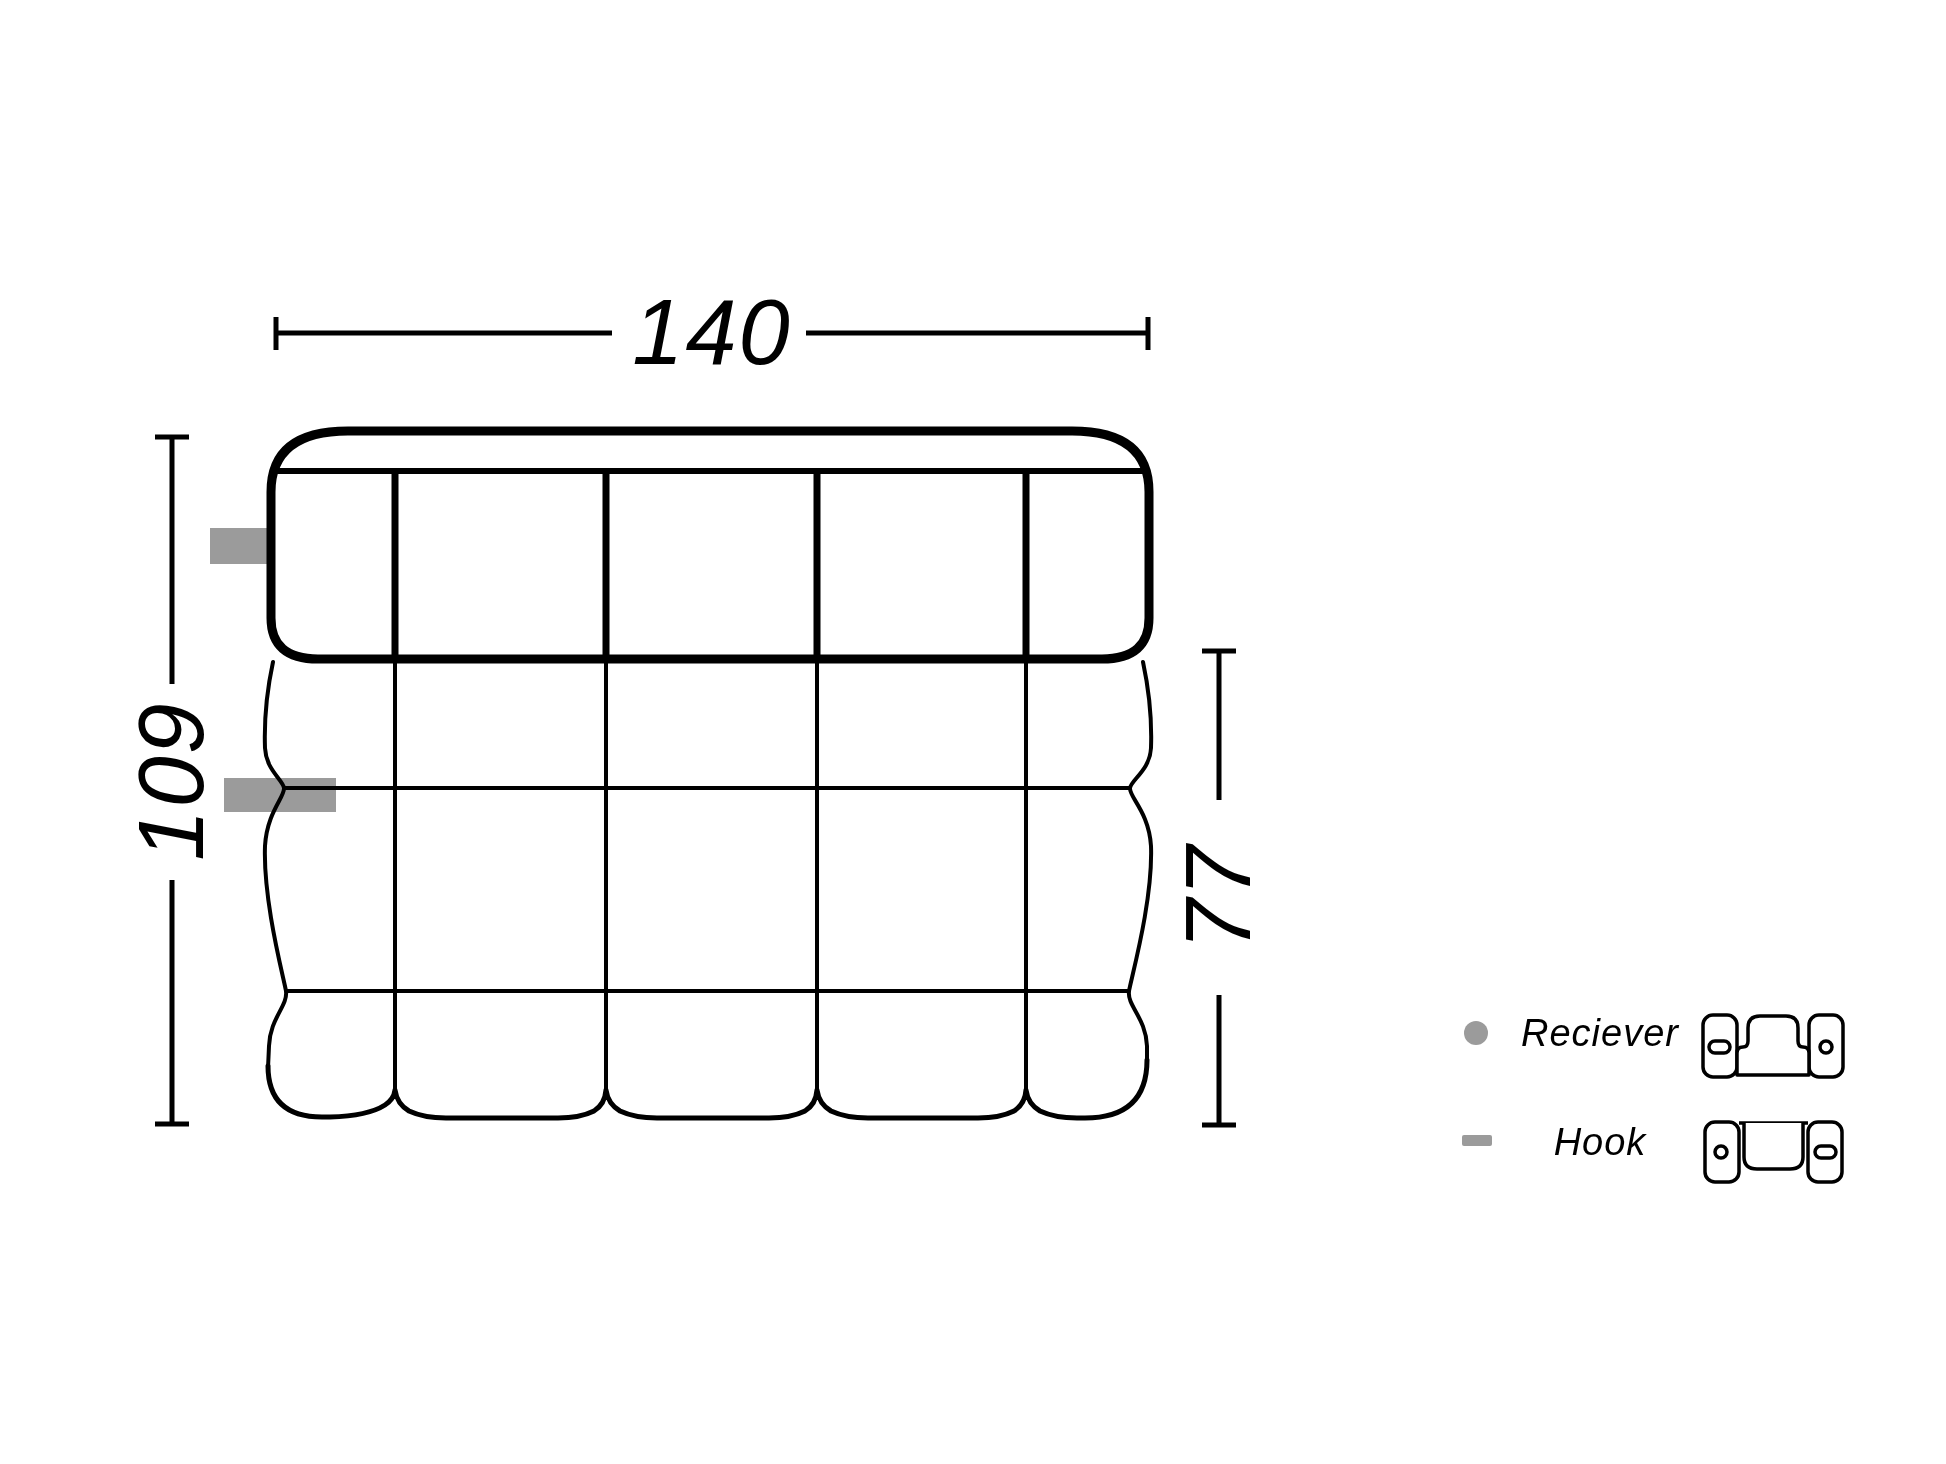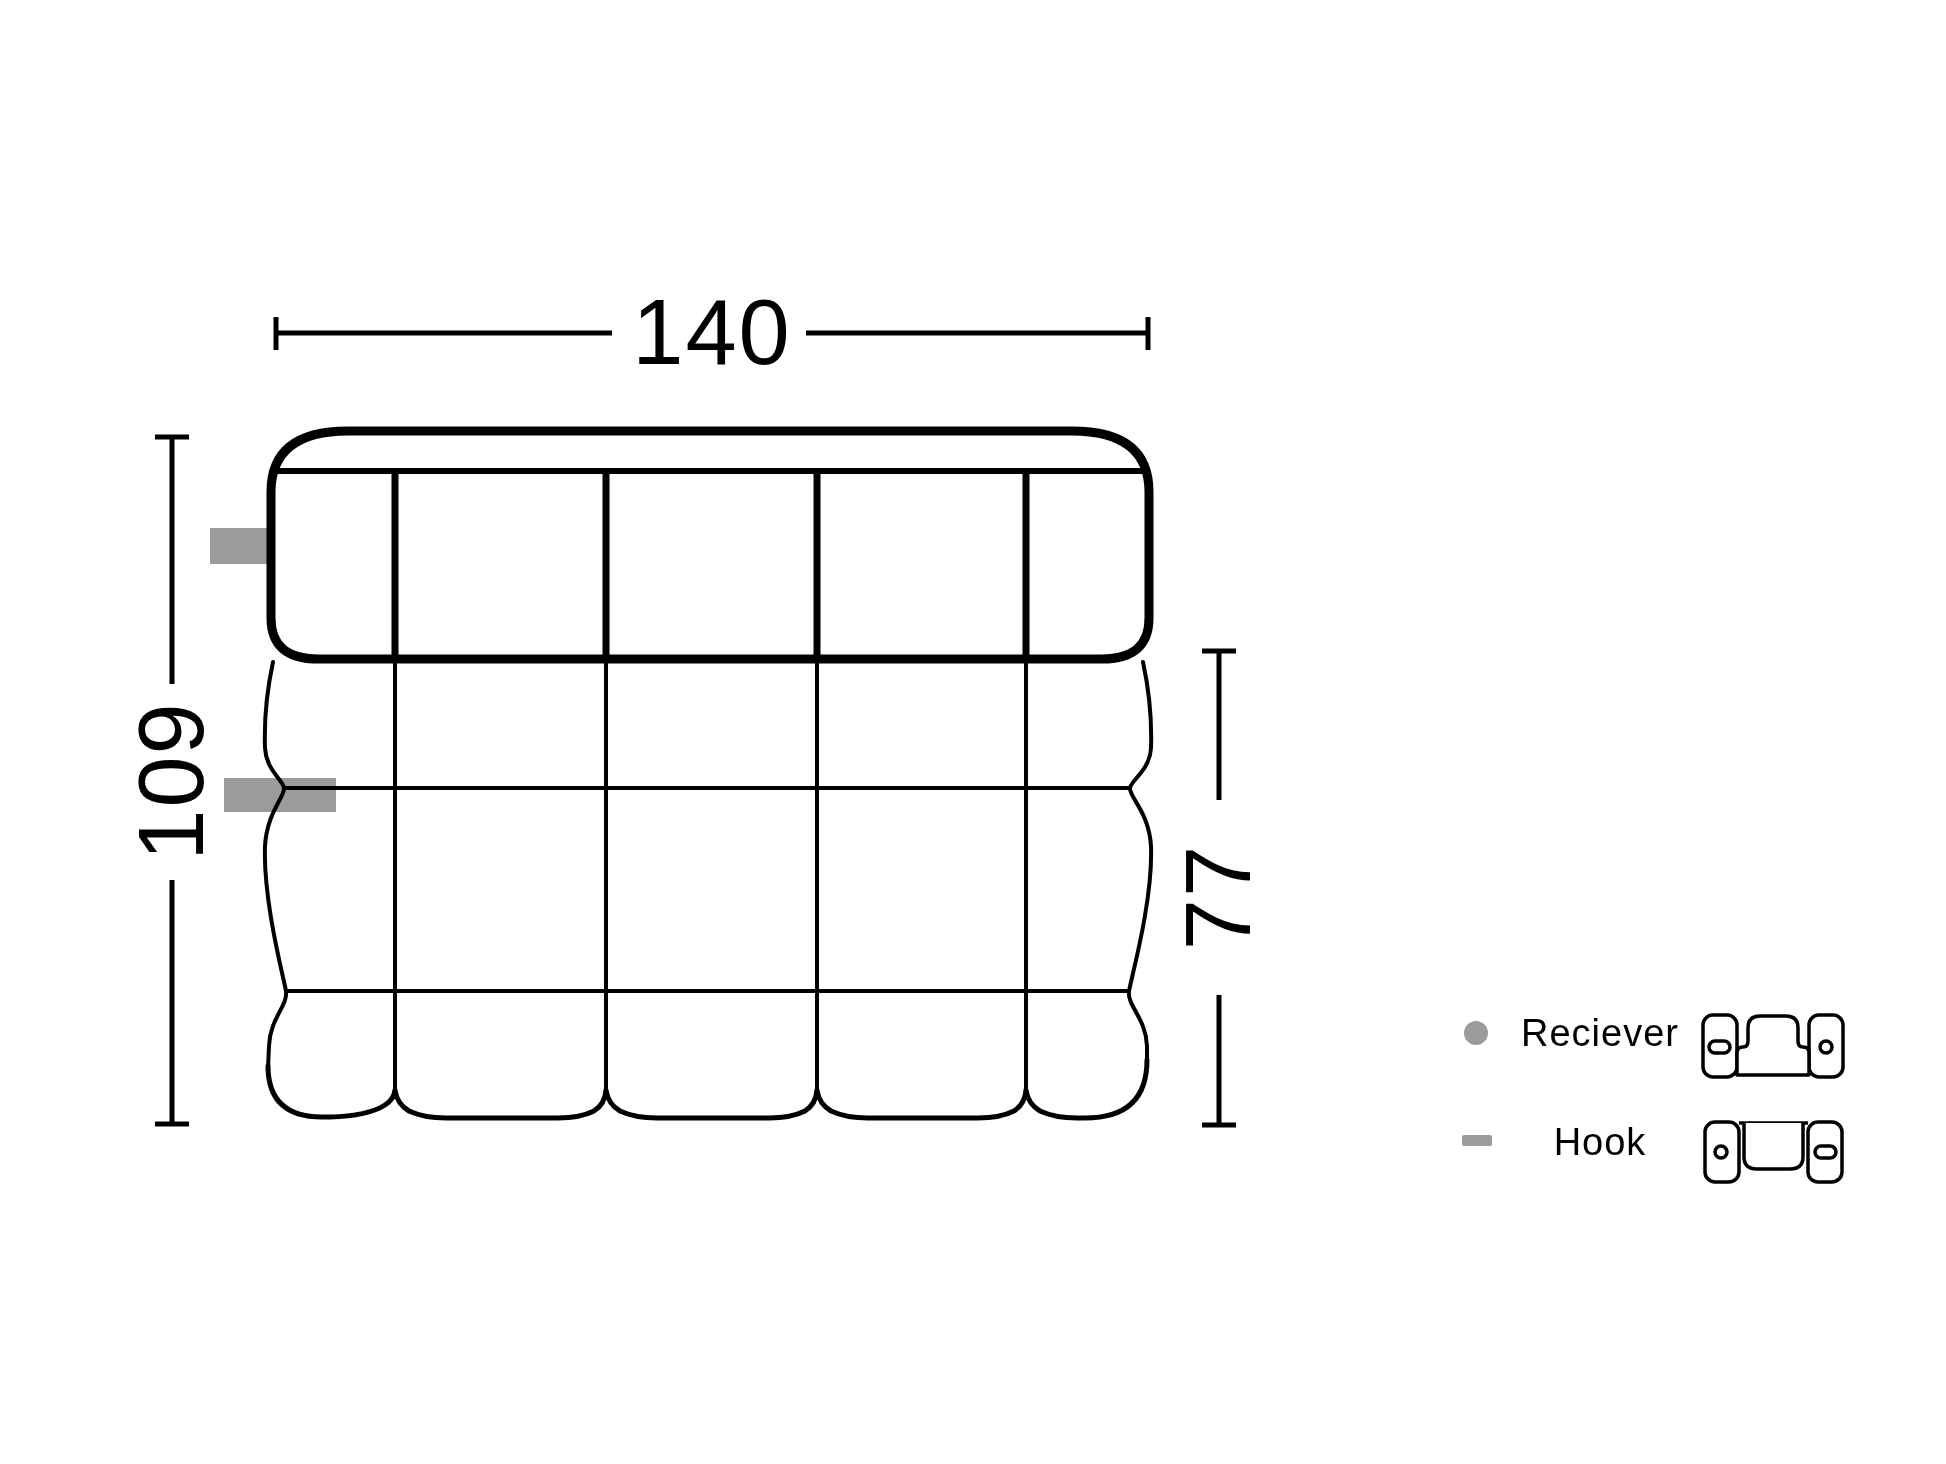--- a/index.html
+++ b/index.html
@@ -1,16 +1,16 @@
 <!DOCTYPE html>
 <html><head>
 <meta charset="utf-8">
 <style>
   html,body{margin:0;padding:0;background:#ffffff;}
-  .canvas{position:relative;width:1946px;height:1319px;background:#ffffff;overflow:hidden;}
+  .canvas{position:relative;width:1946px;height:1319px;background:#ffffff;overflow:hidden;font-style:italic;}
   svg{display:block;}
   text{font-family:"Liberation Sans", sans-serif;fill:#000;}
   .dim-label{font-size:92px;font-weight:500;letter-spacing:2px;}
   .legend-label{font-size:38px;font-weight:500;letter-spacing:1px;}
 </style>
 </head>
 <body>
 
 <div class="canvas">
 <svg width="1946" height="1464" viewBox="0 0 1946 1464" xmlns="http://www.w3.org/2000/svg">

